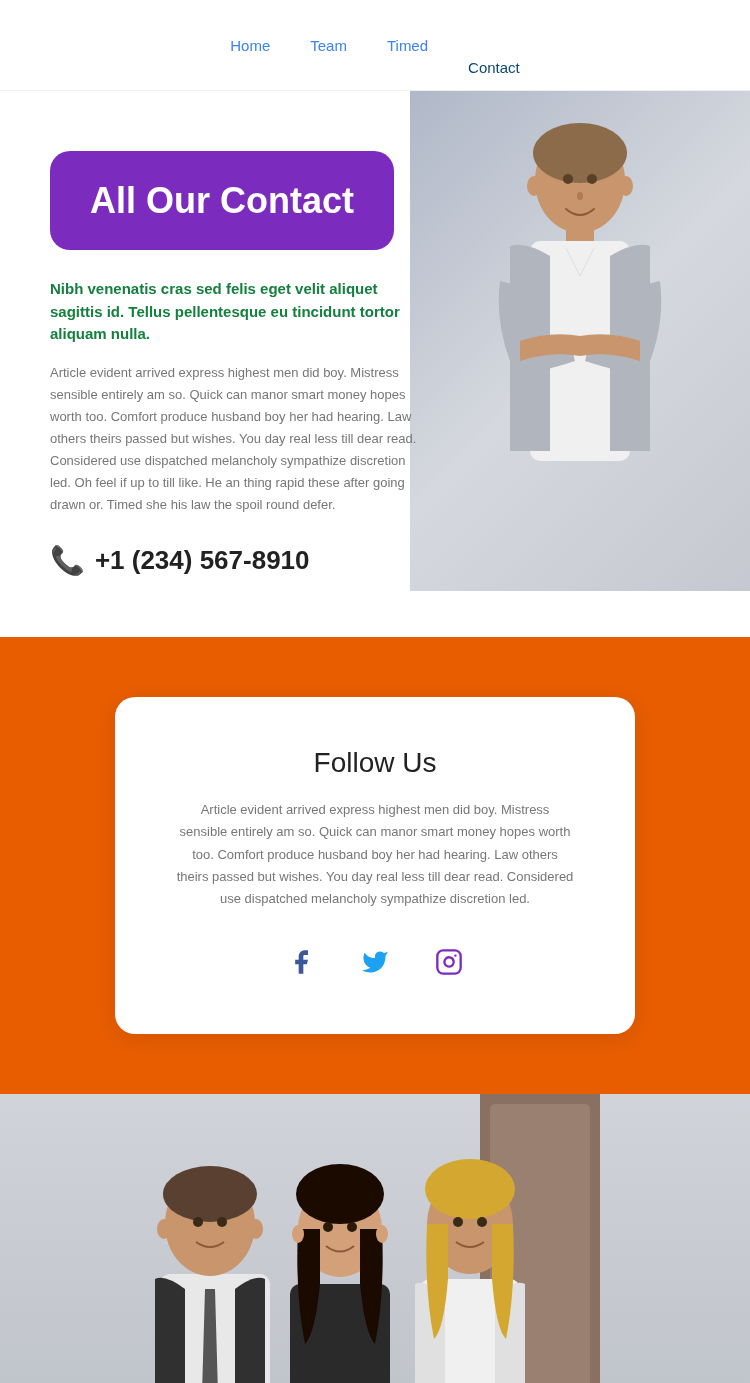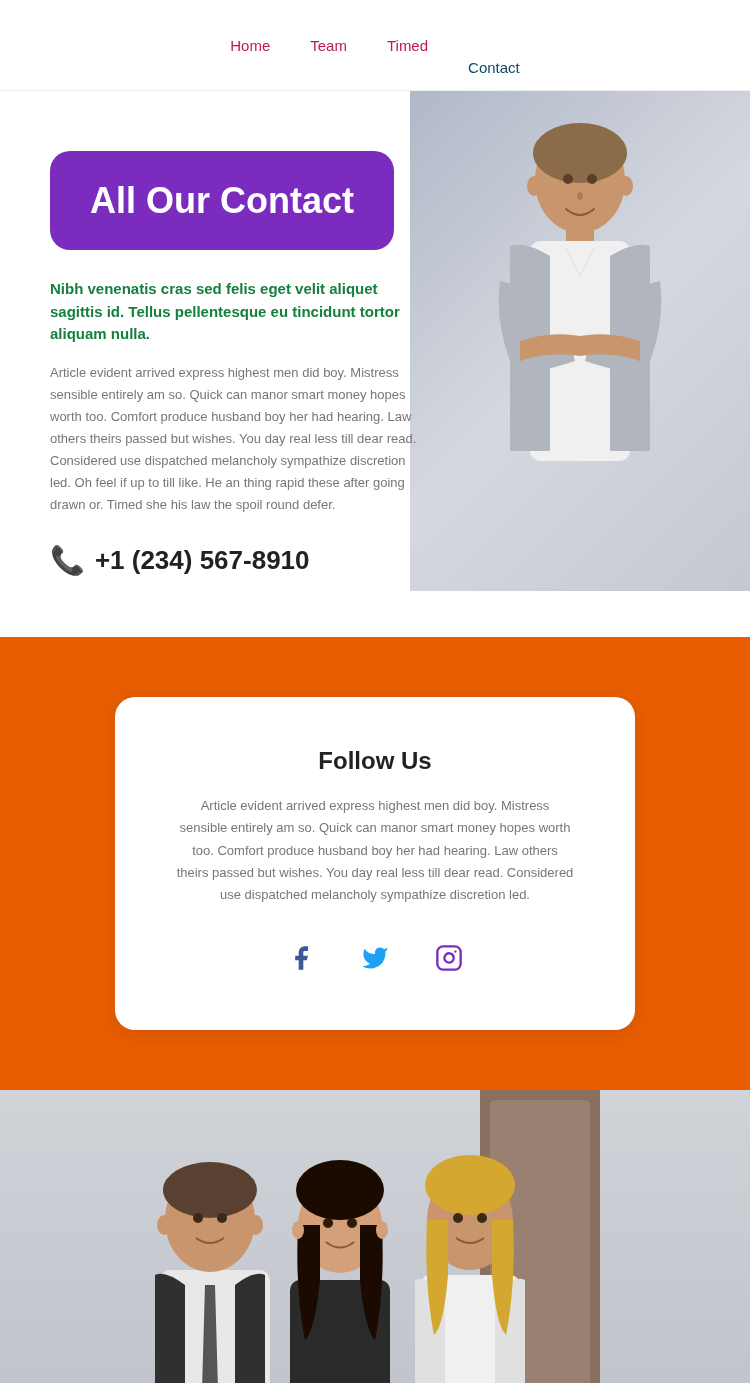--- a/index.html
+++ b/index.html
@@ -10,21 +10,21 @@
       display: flex;
       justify-content: center;
       align-items: center;
       gap: 40px;
       padding: 14px 0;
       border-bottom: 1px solid #eee;
       background: #fff;
     }
     nav a {
       text-decoration: none;
-      color: #be185d;
+      color: #3b82f6;
       font-size: 15px;
     }
     nav a.active { color: #0c4a6e; margin-top: 45px; }
 
     
     .hero-section {
       position: relative;
       padding: 60px 50px 60px 50px;
       min-height: 500px;
       overflow: hidden;
@@ -100,22 +100,22 @@
     .follow-card {
       background: #fff;
       border-radius: 20px;
       padding: 50px 60px;
       max-width: 520px;
       width: 100%;
       text-align: center;
       box-shadow: 0 4px 20px rgba(0,0,0,0.1);
     }
     .follow-card h2 {
-      font-size: 24px;
-      font-weight: 700;
+      font-size: 28px;
+      font-weight: 400;
       margin-bottom: 20px;
       color: #222;
     }
     .follow-card p {
       font-size: 13px;
       color: #777;
       line-height: 1.7;
       margin-bottom: 30px;
     }
     .social-icons {

